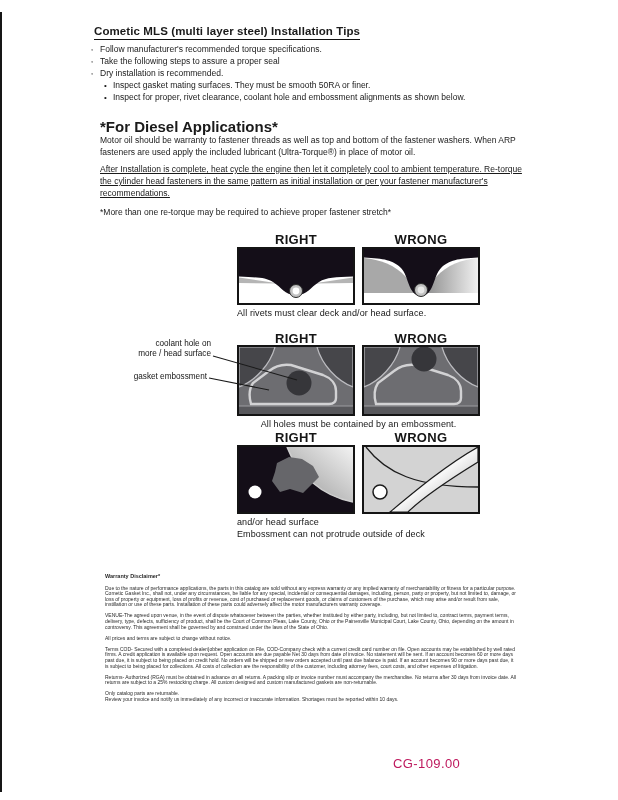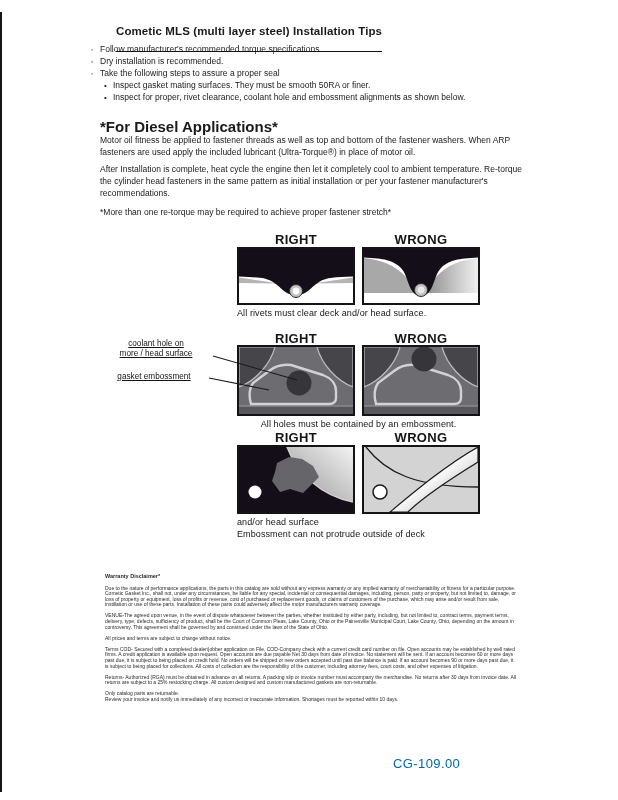--- a/index.html
+++ b/index.html
@@ -4,79 +4,79 @@
 <style>
   html,body{margin:0;padding:0;}
   body{
     width:618px;height:800px;position:relative;background:#ffffff;
     font-family:"Liberation Sans", sans-serif;color:#1a1a1a;overflow:hidden;
   }
   .abs{position:absolute;}
   
   .edge-line{left:0;top:12px;width:2px;height:780px;background:#161616;}
   
-  .title{left:116px;top:25px;font-size:11.5px;font-weight:bold;border-bottom:1.5px solid #111;padding-bottom:14px;letter-spacing:.1px;}
+  .title{left:94px;top:25px;font-size:11.5px;font-weight:bold;border-bottom:1.5px solid #111;padding-bottom:2px;letter-spacing:.1px;}
   
   .bullets{left:91px;top:44px;width:440px;font-size:8.5px;line-height:11.8px;}
   .b-line{display:flex;}
   .b-line .mark{width:9px;flex:0 0 9px;font-size:7px;line-height:12px;}
   .b-sub{padding-left:13px;}
   .b-sub .mark{font-size:8px;}
   
   .diesel-head{left:100px;top:118px;font-size:15px;font-weight:bold;}
   .para{left:100px;width:432px;font-size:8.5px;line-height:12.2px;}
   .p1{top:134px;}
-  .p2{top:163px;}
+  .p2{top:163px;text-decoration:underline;}
   .p3{top:206px;}
   
   .rw-label{width:118px;text-align:center;font-size:13px;font-weight:600;letter-spacing:.3px;color:#151515;}
   .panel{width:118px;border:2px solid #141414;background:#fff;box-sizing:border-box;}
   .panel svg{display:block;}
   .caption{font-size:9px;color:#151515;letter-spacing:.1px;}
-  .side-label{font-size:8.2px;line-height:10px;text-align:center;color:#151515;text-decoration:underline;}
+  .side-label{font-size:8.2px;line-height:10px;text-align:right;color:#151515;}
   .ptr-overlay{left:85px;top:330px;width:430px;height:105px;pointer-events:none;}
-  .footer-code{left:393px;top:756px;font-size:13px;letter-spacing:.4px;color:#0369a1;}
+  .footer-code{left:393px;top:756px;font-size:13px;letter-spacing:.4px;color:#be185d;}
   
   .warranty{left:105px;top:574px;width:412px;font-size:5px;line-height:5.6px;color:#2a2a2a;}
   .warranty .w-head{font-size:5.5px;font-weight:bold;margin-bottom:6px;}
   .warranty p{margin:0 0 5.5px 0;white-space:normal;}
   .warranty .tight{margin-bottom:0;}
 </style>
 </head>
 <body>
 
 <div class="abs edge-line"></div>
 
 <div class="abs title">Cometic MLS (multi layer steel) Installation Tips</div>
 
 <div class="abs bullets">
   <div class="b-line">
     <span class="mark">◦</span>
     <span>Follow manufacturer's recommended torque specifications.</span>
   </div>
   <div class="b-line">
     <span class="mark">◦</span>
-    <span>Dry installation is recommended.</span>
+    <span>Take the following steps to assure a proper seal</span>
   </div>
   <div class="b-line">
     <span class="mark">◦</span>
-    <span>Take the following steps to assure a proper seal</span>
+    <span>Dry installation is recommended.</span>
   </div>
   <div class="b-line b-sub">
     <span class="mark">•</span>
     <span>Inspect gasket mating surfaces.  They must be smooth 50RA or finer.</span>
   </div>
   <div class="b-line b-sub">
     <span class="mark">•</span>
     <span>Inspect for proper, rivet clearance, coolant hole and embossment alignments as shown below.</span>
   </div>
 </div>
 
 <div class="abs diesel-head">*For Diesel Applications*</div>
-<div class="abs para p1">Motor oil fitness be applied to fastener threads as well as top and bottom of the fastener washers. When ARP fasteners are used apply the included lubricant (Ultra-Torque®) in place of motor oil.</div>
+<div class="abs para p1">Motor oil should be warranty to fastener threads as well as top and bottom of the fastener washers. When ARP fasteners are used apply the included lubricant (Ultra-Torque®) in place of motor oil.</div>
 <div class="abs para p2">After Installation is complete, heat cycle the engine then let it completely cool to ambient temperature. Re-torque the cylinder head fasteners in the same pattern as initial installation or per your fastener manufacturer's recommendations.</div>
 <div class="abs para p3">*More than one re-torque may be required to achieve proper fastener stretch*</div>
 
 <div class="abs rw-label" style="left:237px;top:232px;">RIGHT</div>
 <div class="abs rw-label" style="left:362px;top:232px;">WRONG</div>
 
 <div class="abs panel" style="left:237px;top:247px;height:58px;">
   <svg width="114" height="54" viewBox="0 0 114 54">
     <rect width="114" height="54" fill="#ffffff"></rect>
     <polygon points="0,28.5 40,34.5 0,34" fill="#b5b5b5"></polygon>

